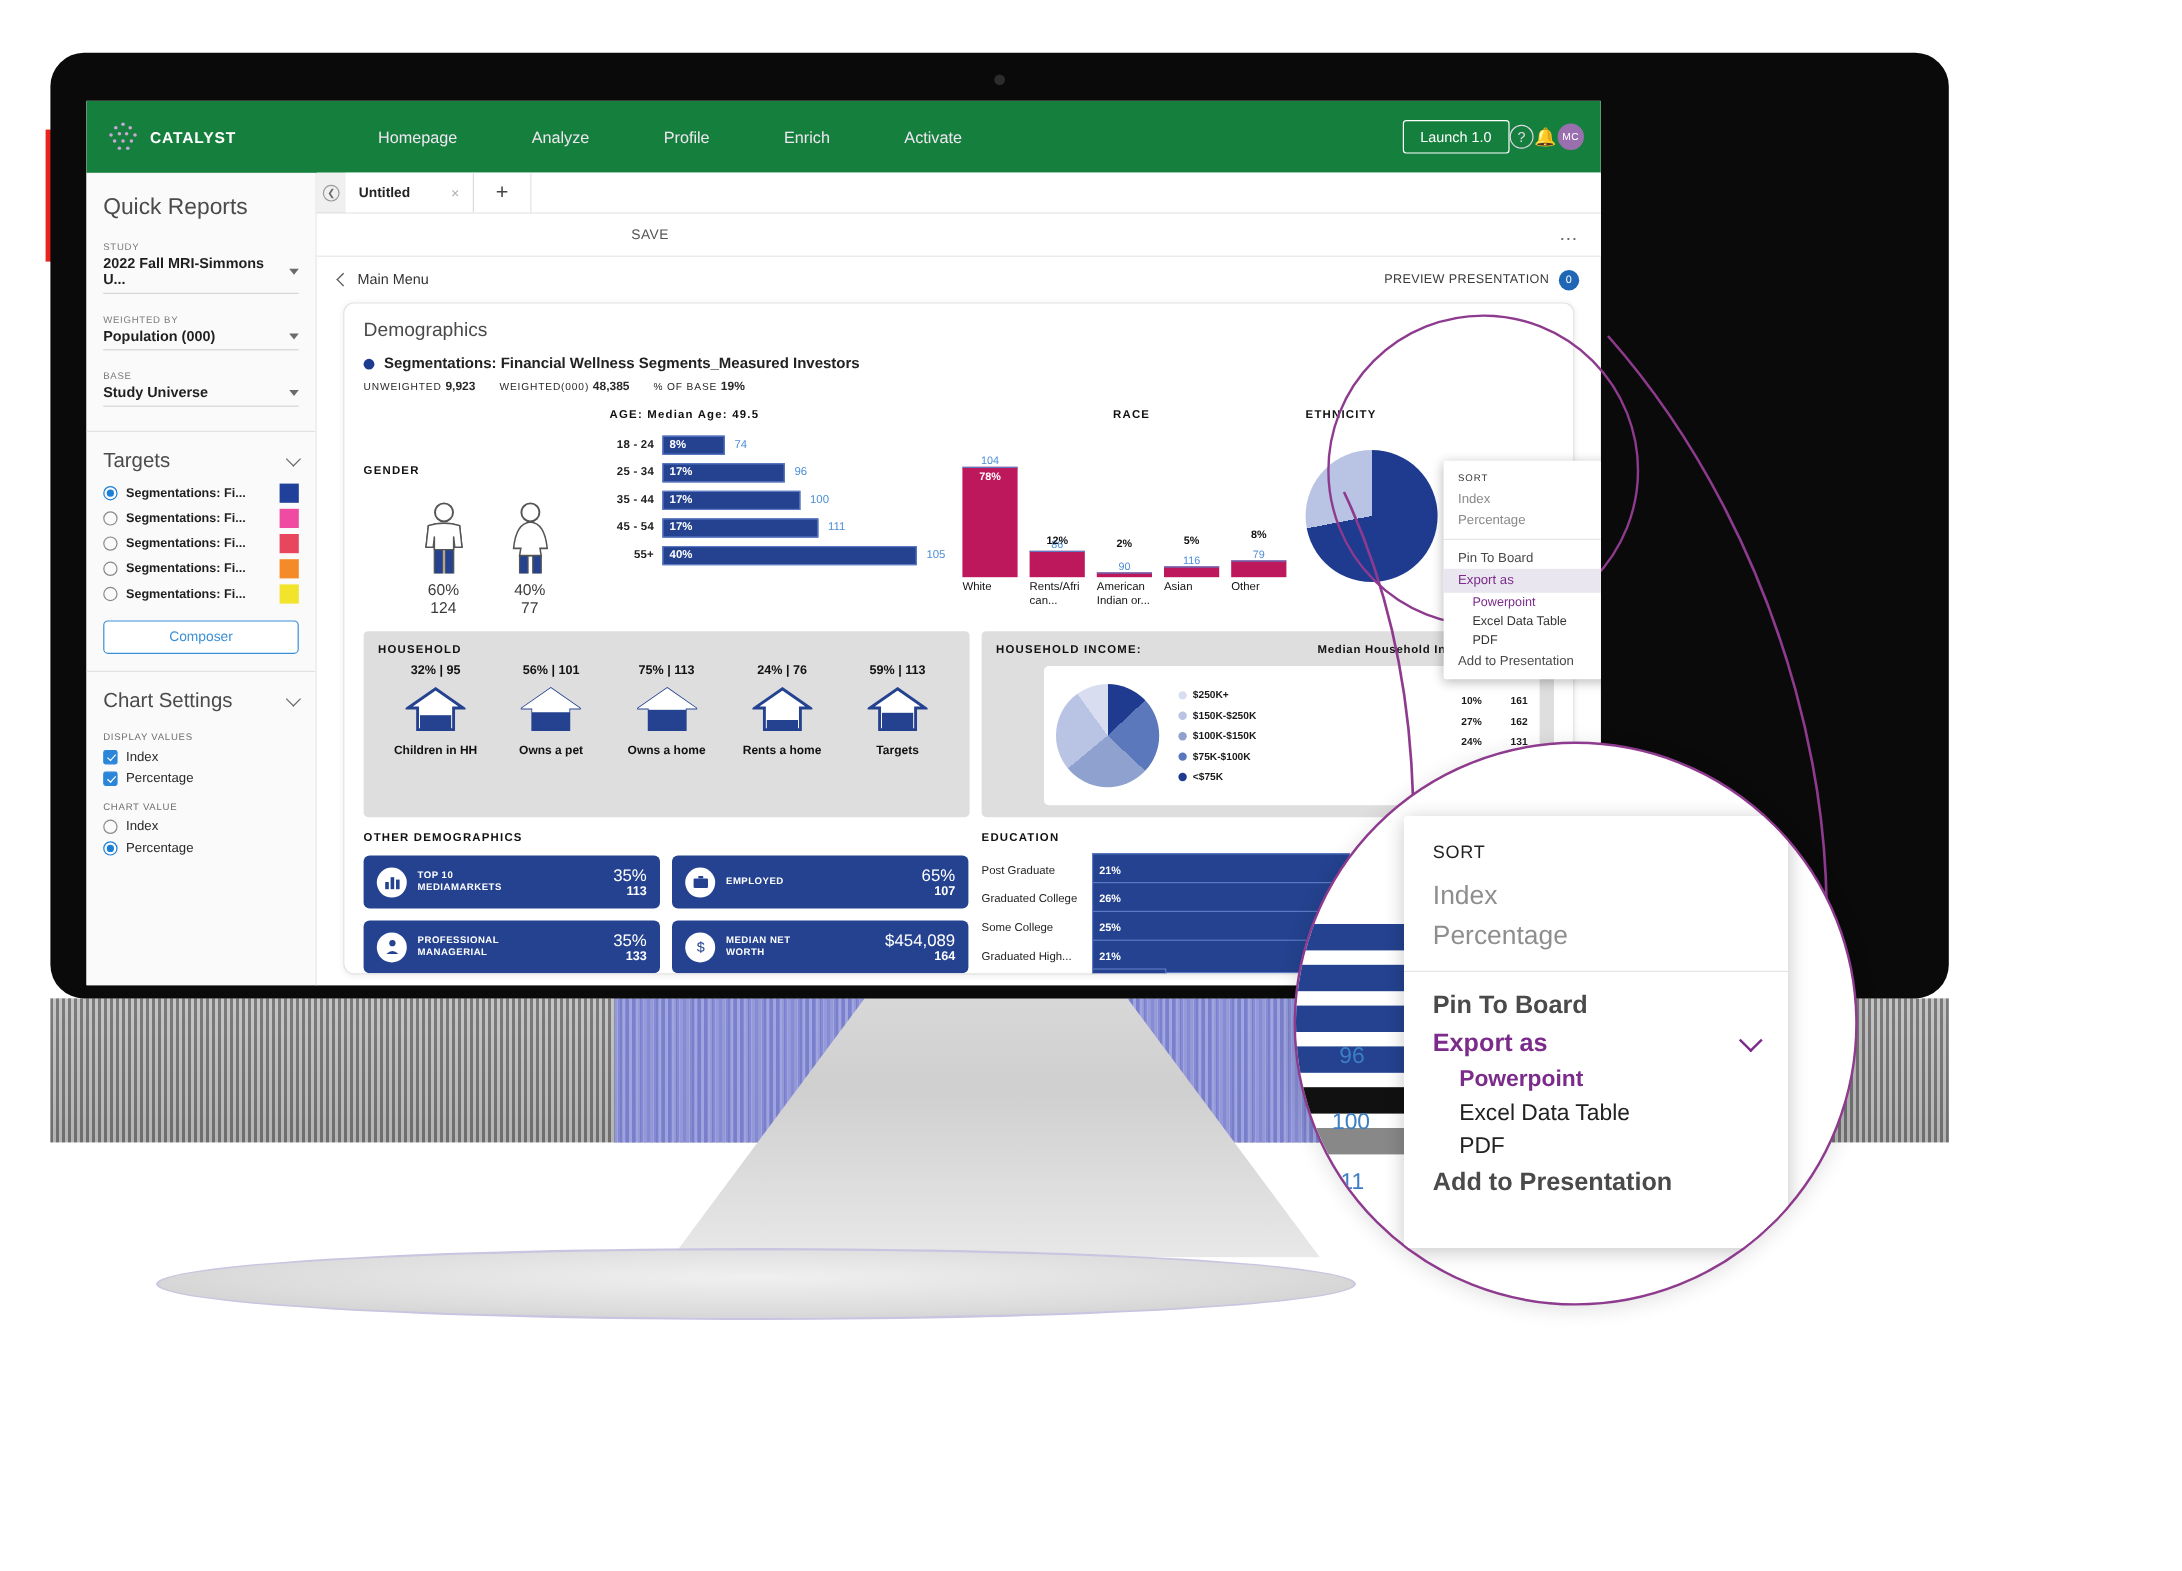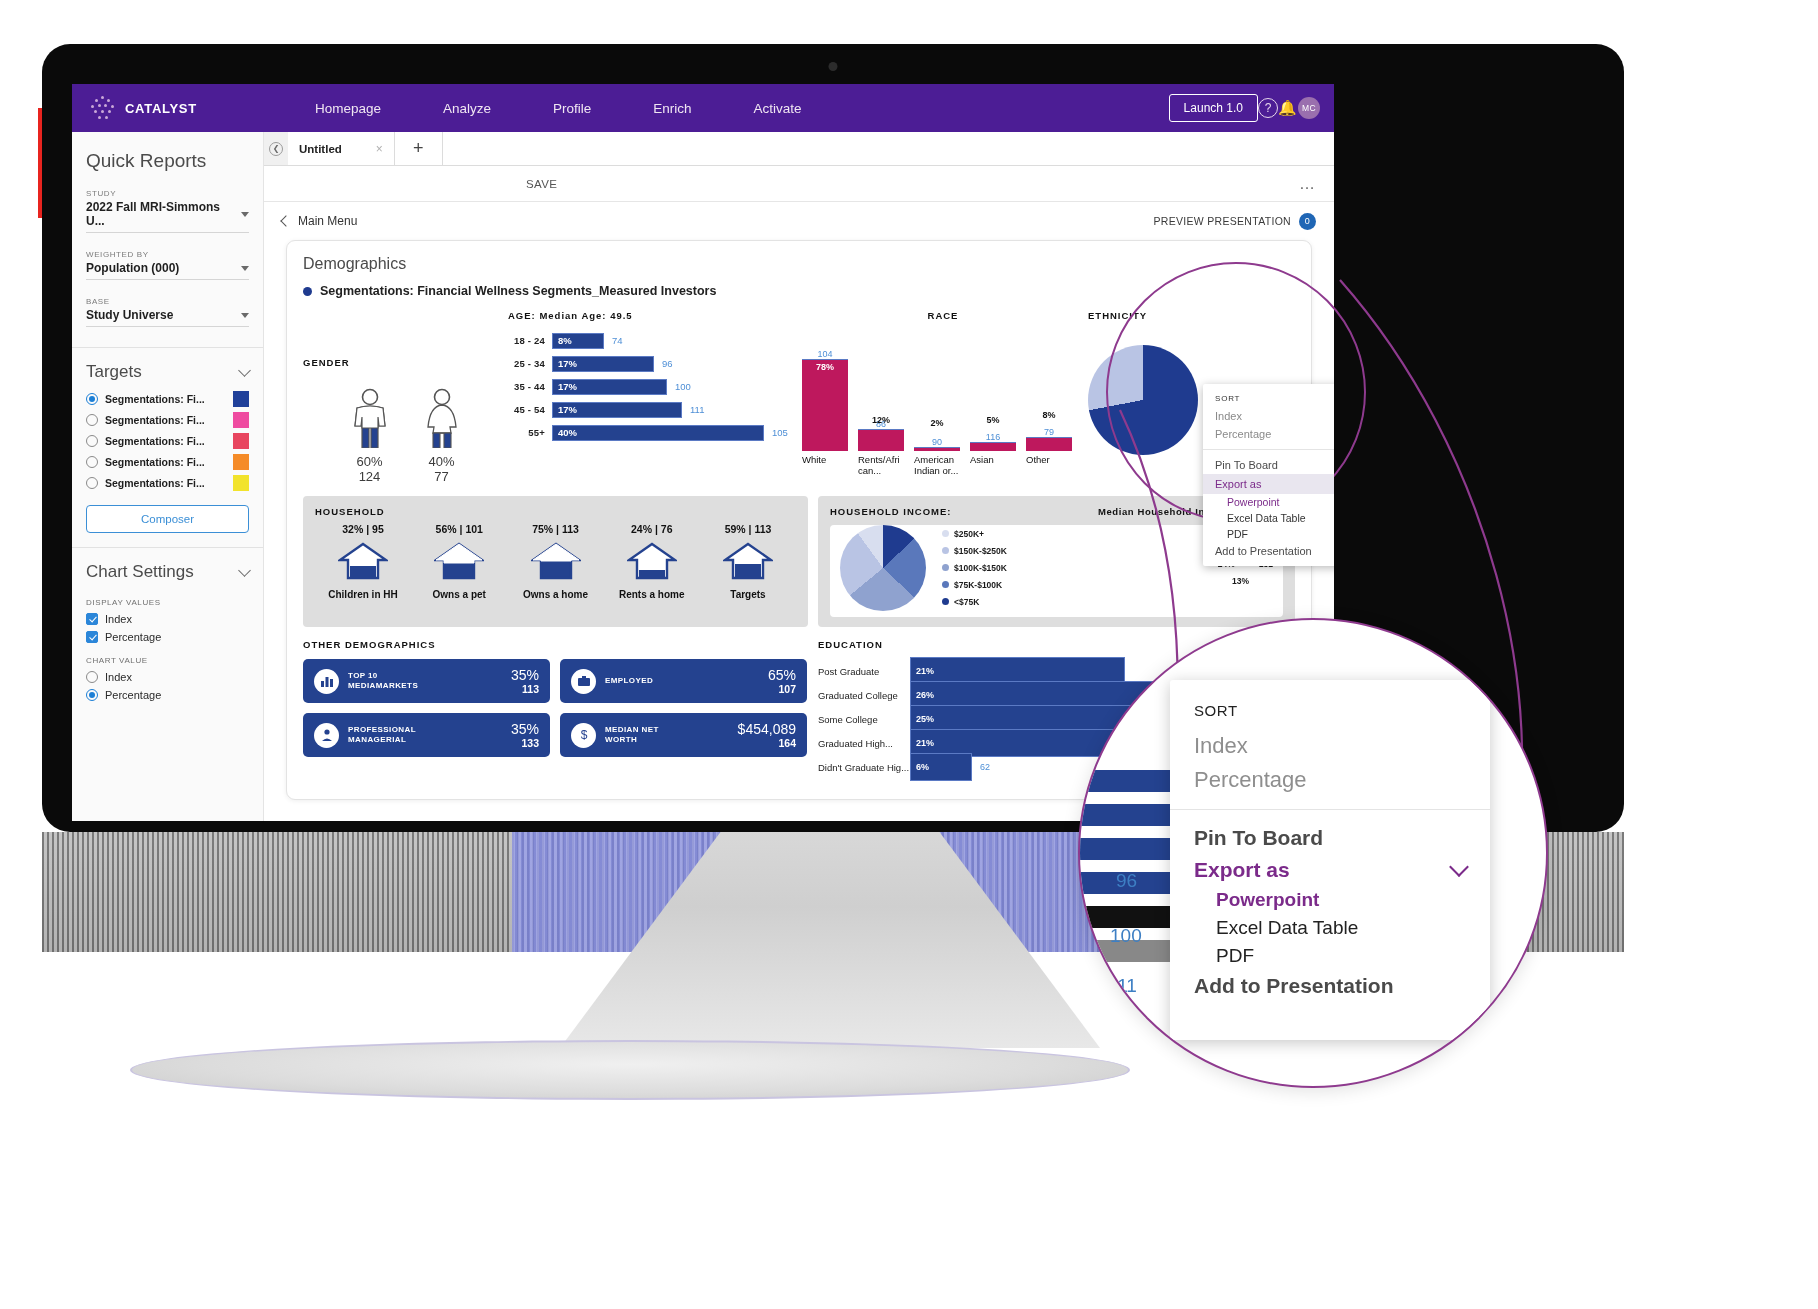--- a/index.html
+++ b/index.html
@@ -41,21 +41,21 @@
   .strip-red { position:absolute; left:38px; top:108px; width:62px; height:110px; background:#e8241f; }
 
   
   .app {
     position: absolute; left: 72px; top: 84px; width: 1262px; height: 737px;
     background: #ffffff; overflow: hidden;
   }
 
   
   .topnav {
-    height: 48px; background: #4c1d95;
+    height: 60px; background: #15803d;
     display: flex; align-items: center; position: relative;
   }
   .brand { display:flex; align-items:center; gap:9px; padding-left: 18px; width: 212px; }
   .brand-mark { width: 26px; height: 26px; position: relative; }
   .brand-mark i { position:absolute; width:3px; height:3px; border-radius:50%; background:#c9a8d8; }
   .brand-text { color:#fff; font-weight:bold; font-size:13px; letter-spacing:.7px; }
   .navlinks { display:flex; gap:0; }
   .navlink { color:#f0e6f2; font-size:13.5px; padding: 0 31px; cursor:pointer; }
   .nav-right { position:absolute; right: 14px; display:flex; align-items:center; gap:0; }
   .launch-btn {
@@ -188,22 +188,22 @@
   .hh-items { display:flex; justify-content:space-between; margin-top:6px; }
   .hh-item { text-align:center; width:96px; }
   .hh-val { font-size:10.5px; font-weight:bold; color:#111; }
   .hh-icon { margin: 7px auto 0 auto; }
   .hh-lbl { font-size:10px; font-weight:bold; color:#111; margin-top:5px; }
 
   .inc-box { background:#dedede; border-radius:4px; padding:10px 12px; flex:1; position:relative; }
   .inc-head { display:flex; justify-content:space-between; }
   .inc-title { font-size:9.5px; font-weight:bold; letter-spacing:1px; color:#111; }
   .inc-med { font-size:9.5px; font-weight:bold; letter-spacing:.6px; color:#111; }
-  .inc-body { background:#fff; border-radius:4px; margin-top:8px; height:92px;
-    display:flex; padding: 0 10px; gap:16px;}
+  .inc-body { background:#fff; border-radius:4px; margin-top:8px; height:116px;
+    display:flex; align-items:center; padding: 0 10px; gap:16px;margin-left:40px;}
   .pie { width:86px; height:86px; border-radius:50%;
     background: conic-gradient(#1f3b8f 0 13%, #5a78bb 13% 37%, #8fa2cf 37% 64%, #b9c4e4 64% 90%, #d8deef 90% 100%);
   }
   .inc-legend { font-size:8.5px; font-weight:bold; color:#1a1a1a; }
   .inc-leg-row { display:flex; align-items:center; gap:5px; height:17px; }
   .leg-dot { width:7px;height:7px;border-radius:50%; }
   .inc-nums { font-size:8.5px; font-weight:bold; color:#1a1a1a; margin-left:auto; text-align:right;}
   .inc-num-row { display:flex; gap:24px; height:17px; justify-content:flex-end; }
 
   
@@ -454,20 +454,31 @@
         <div class="report-wrap">
           <div class="card">
 
             <div class="card-title">Demographics</div>
 
             <div class="seg-line">
               <span class="seg-dot"></span>
               <span class="seg-name">Segmentations: Financial Wellness Segments_Measured Investors</span>
             </div>
 
+            <div class="stats">
+              <span class="stat">
+                <span>UNWEIGHTED</span> <b>9,923</b>
+              </span>
+              <span class="stat">
+                <span>WEIGHTED(000)</span> <b>48,385</b>
+              </span>
+              <span class="stat">
+                <span>% OF BASE</span> <b>19%</b>
+              </span>
+            </div>
 
             <div class="row-main">
 
               <div class="col-gender">
                 <div class="sec-h">GENDER</div>
                 <div class="gender-figs">
                   <div class="fig">
                     <svg width="42" height="60" viewBox="0 0 42 60">
                       <circle cx="21" cy="9" r="7.5" fill="#fff" stroke="#555" stroke-width="1.6"></circle>
                       <path d="M8 20 q13 -4 26 0 l2 18 h-6 l-1 -9 v31 h-7 v-22 h-2 v22 h-7 v-31 l-1 9 h-6 z" fill="#24428f" stroke="#555" stroke-width="1.2"></path>

